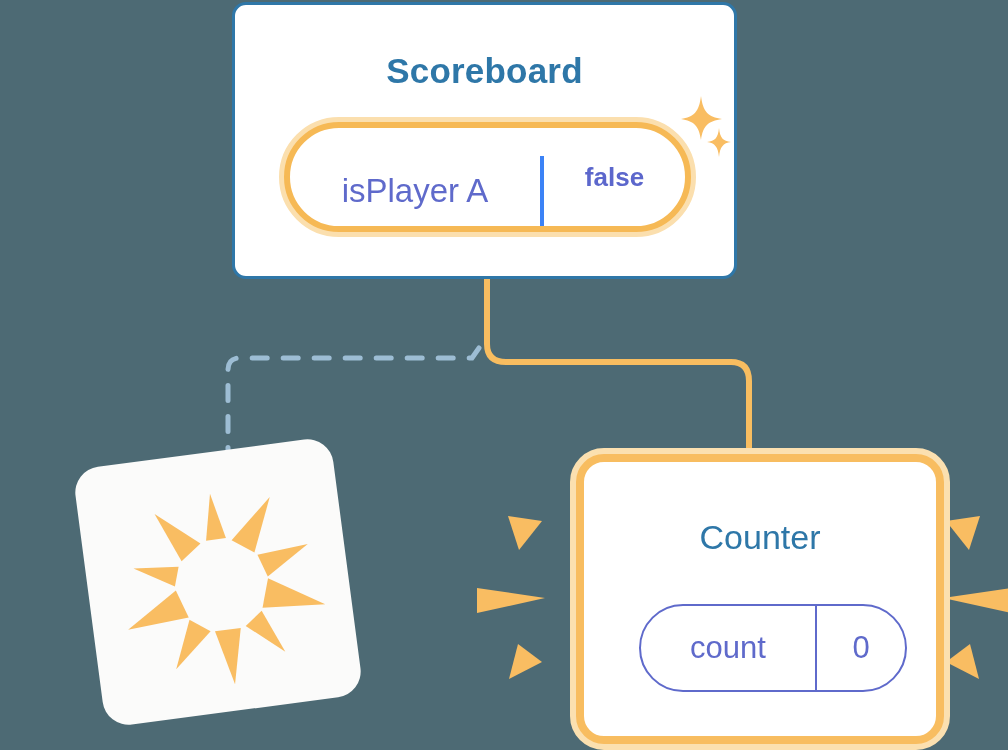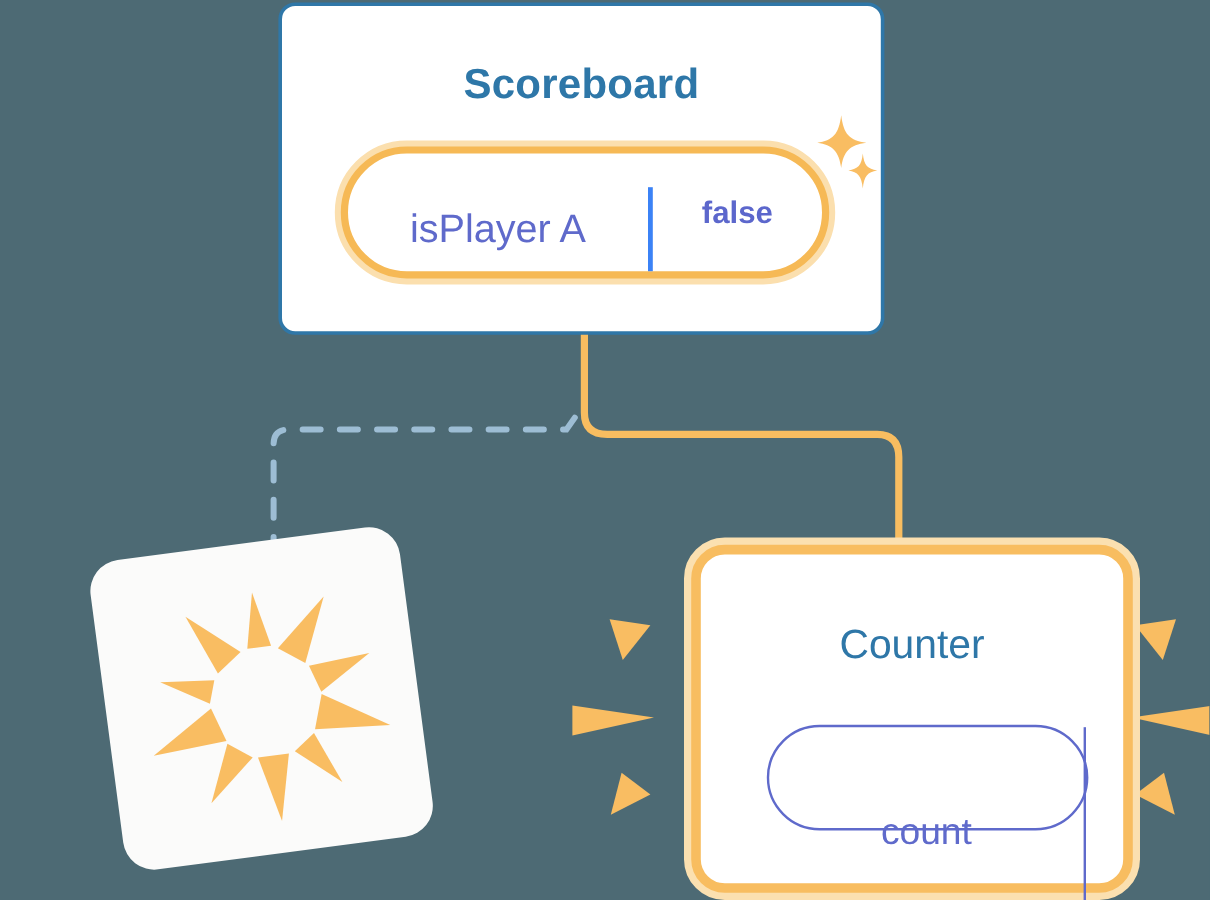--- a/index.html
+++ b/index.html
@@ -143,21 +143,20 @@
     left: 55px;
     top: 142px;
     width: 268px;
     height: 88px;
     border: 2px solid #5f6acb;
     border-radius: 44px;
     box-sizing: border-box;
     background: #ffffff;
     display: flex;
     align-items: stretch;
-    flex-direction: column;
   }
   .ct-pill-key {
     flex: 0 0 174px;
     display: flex;
     align-items: center;
     justify-content: center;
     font-size: 31px;
     color: #5f6acb;
     border-right: 2px solid #5f6acb;
   }

